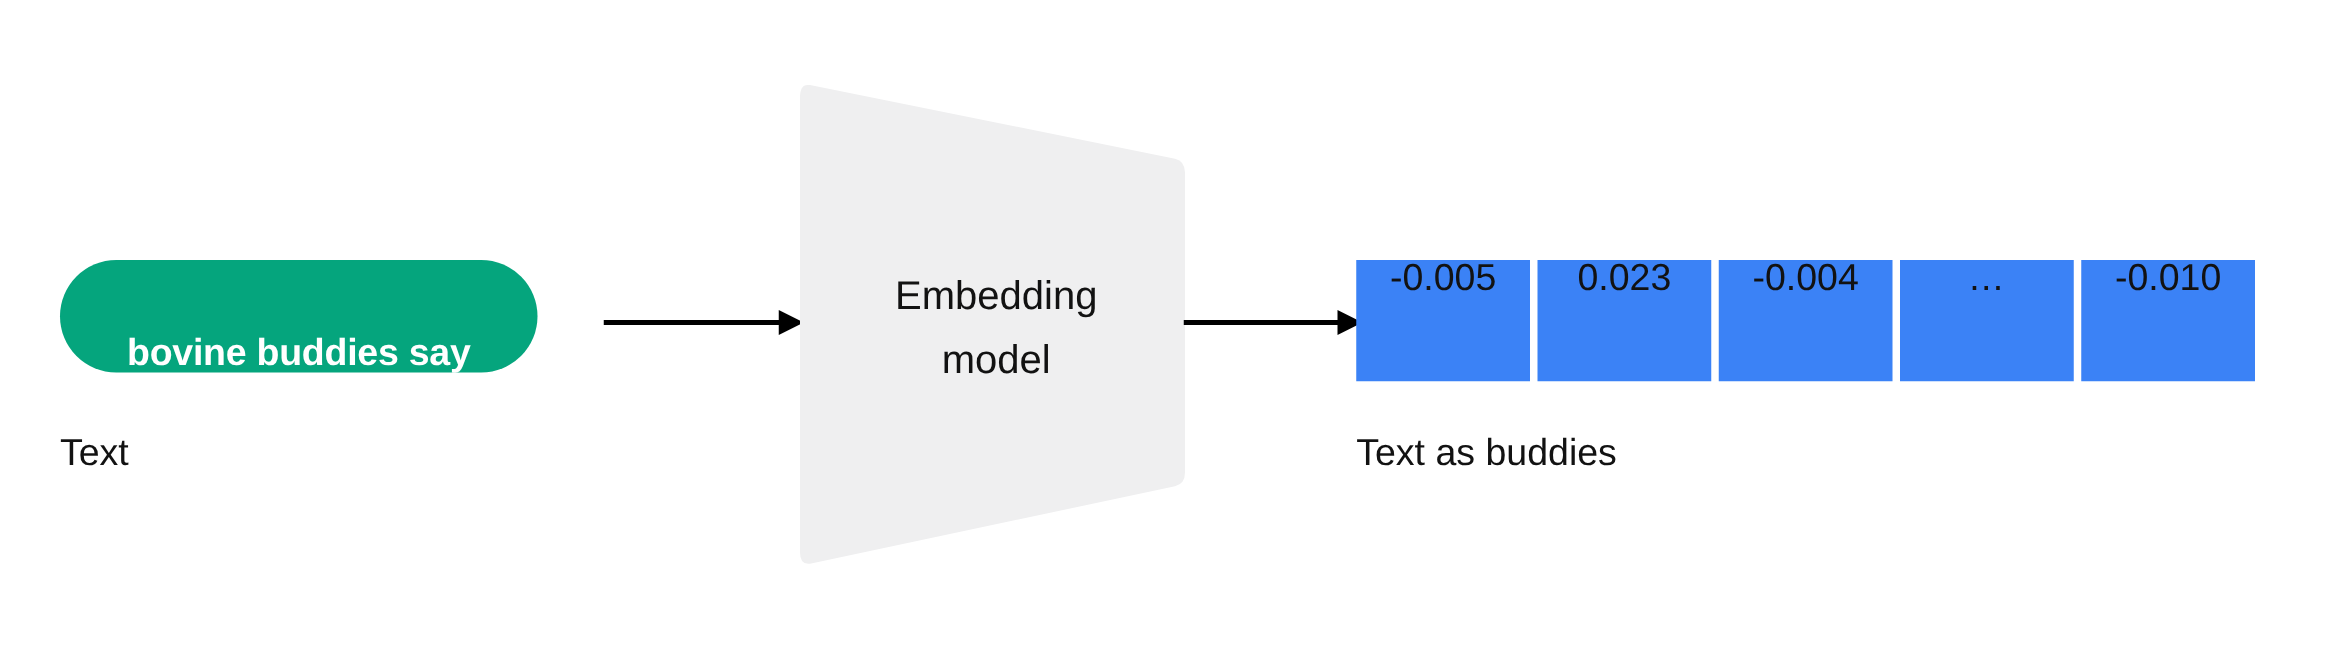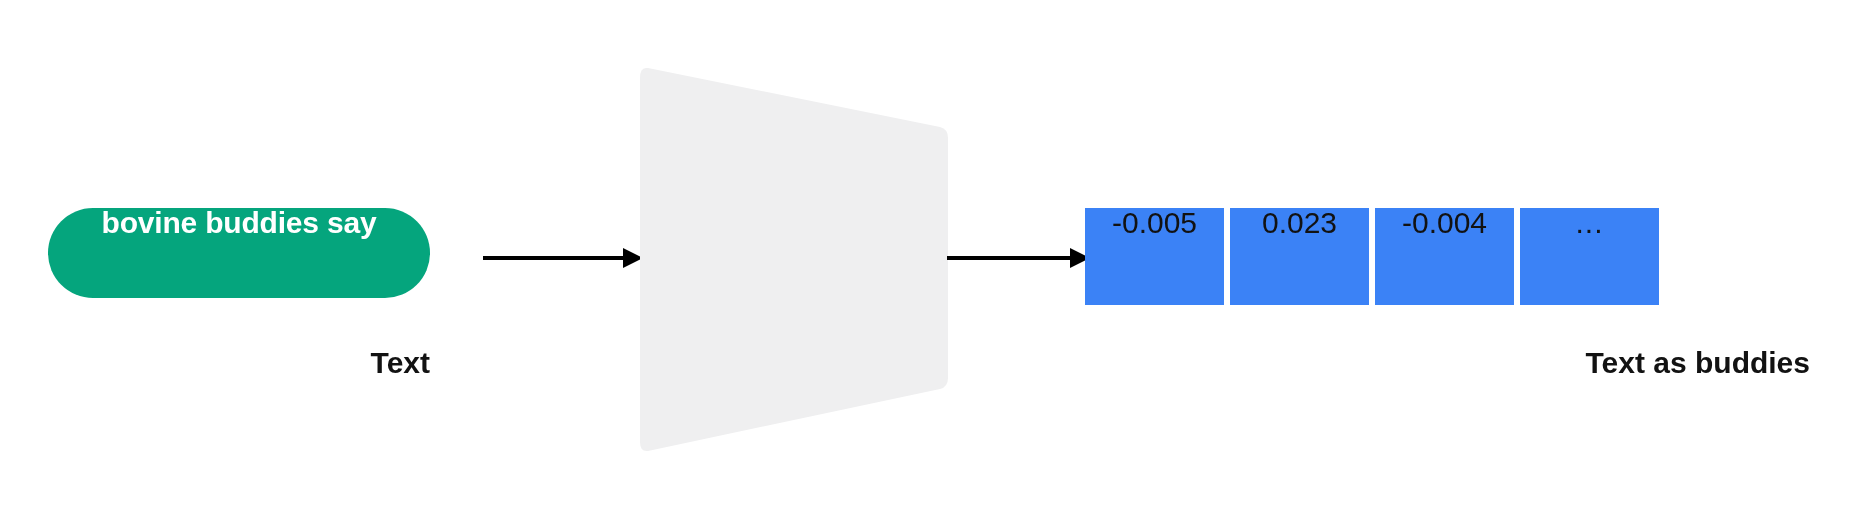--- a/index.html
+++ b/index.html
@@ -26,42 +26,42 @@
   
   .pill {
     position: absolute;
     left: 48px;
     top: 208px;
     width: 382px;
     height: 90px;
     border-radius: 45px;
     background: #05a57d;
     display: flex;
-    align-items: flex-start;
+    align-items: flex-end;
     justify-content: center;
     box-sizing: border-box;
   }
   .pill-label {
     color: #ffffff;
     font-size: 30px;
     font-weight: bold;
     letter-spacing: -0.2px;
     white-space: nowrap;
     line-height: 1;
   }
 
   
   .caption {
     position: absolute;
     color: #121212;
     font-size: 30px;
-    font-weight: bold;
+    font-weight: normal;
     white-space: nowrap;
     line-height: 1;
-    text-align: right;
+    text-align: left;
   }
   .caption-text {
     left: 48px;
     top: 348px;
     width: 382px;
   }
   .caption-vector {
     left: 1085px;
     top: 348px;
     width: 725px;
@@ -154,20 +154,22 @@
                Q 4 390 12 389
                L 304 327
                Q 312 325 312 316
                L 312 76
                Q 312 67 304 65
                L 12 6
                Q 11 6 10 6 Z" fill="#efeff0"></path>
     </svg>
   </div>
 
+  <div class="model-label">Embedding
+model</div>
 
   <div class="arrow arrow-2">
     <svg width="143" height="24" viewBox="0 0 143 24" aria-hidden="true">
       <line x1="0" y1="12" x2="125" y2="12" stroke="#000000" stroke-width="4"></line>
       <polygon points="123,2 143,12 123,22" fill="#000000"></polygon>
     </svg>
   </div>
 
   <div class="vector-row" id="vector-row">
       <div class="vector-cell">
@@ -175,17 +177,20 @@
       </div>
       <div class="vector-cell">
         <span class="vector-cell-value">0.023</span>
       </div>
       <div class="vector-cell">
         <span class="vector-cell-value">-0.004</span>
       </div>
       <div class="vector-cell ellipsis">
         <span class="vector-cell-value">...</span>
       </div>
+      <div class="vector-cell">
+        <span class="vector-cell-value">-0.010</span>
+      </div>
     </div>
 
   <div class="caption caption-vector">Text as buddies</div>
 
 </div>
 
 </body></html>

